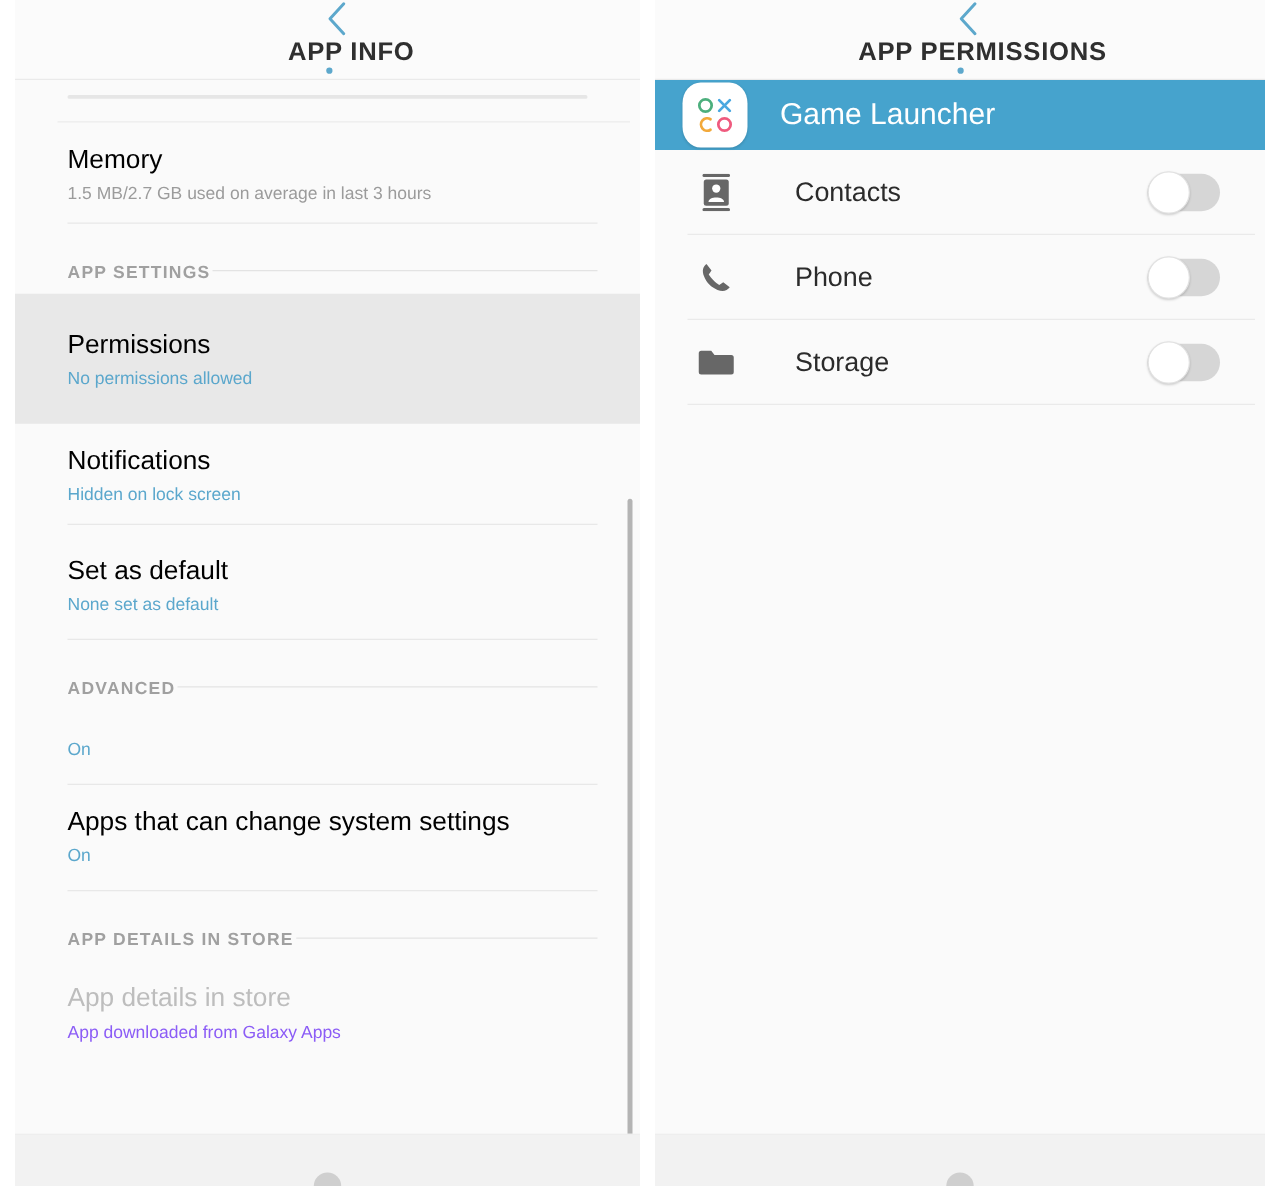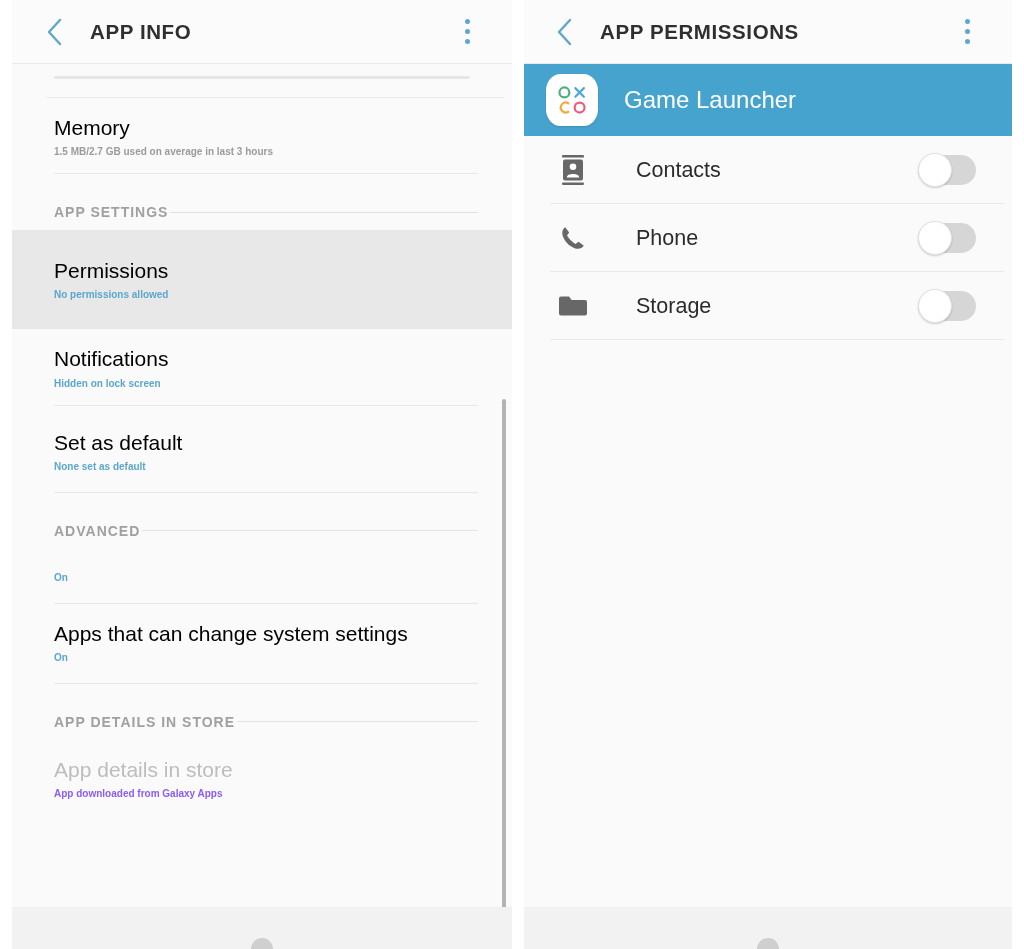--- a/index.html
+++ b/index.html
@@ -29,20 +29,21 @@
 
   
   .actionbar {
     position: relative;
     height: 64px;
     background: #fbfbfb;
     border-bottom: 1px solid #eaeaea;
     display: flex;
     align-items: center;
     padding: 0 14px 0 30px;
+    flex-direction: column;
   }
   .back-icon {
     width: 26px; height: 34px;
     display: flex; align-items: center; justify-content: center;
     cursor: pointer;
   }
   .back-icon svg { display: block; }
   .ab-title {
     margin-left: 22px;
     font-size: 20.5px;
@@ -95,24 +96,23 @@
   }
   .row.sel { background: #e8e8e8; }
   .row-title {
     font-size: 21px;
     color: #000000;
     line-height: 1.2;
   }
   .row-title.dim { color: #bdbdbd; }
   .row-sub {
     margin-top: 6px;
-    font-size: 10px;
+    font-size: 14px;
     color: #9b9b9b;
     line-height: 1.2;
-    font-weight: bold;
   }
   .row-sub.link { color: #5ba7cc; }
   .row-sub.dim  { color: #8b5cf6; }
   .row-div {
     position: absolute;
     left: 42px; right: 34px; bottom: 0;
     height: 1px;
     background: #e8e8e8;
   }
 
@@ -142,21 +142,21 @@
     top: 335px;
     bottom: 38px;
     width: 4px;
     border-radius: 2px;
     background: #b4b4b4;
     cursor: pointer;
   }
 
   
   .app-header {
-    height: 72px;
+    height: 56px;
     background: #46a3cd;
     display: flex;
     align-items: center;
     padding-left: 22px;
   }
   .app-icon {
     width: 52px; height: 52px;
     flex: 0 0 52px;
     background: #ffffff;
     border-radius: 28% / 32%;

